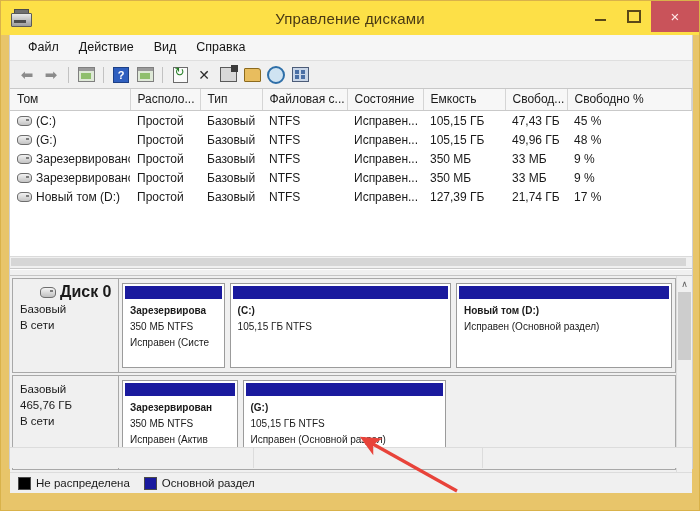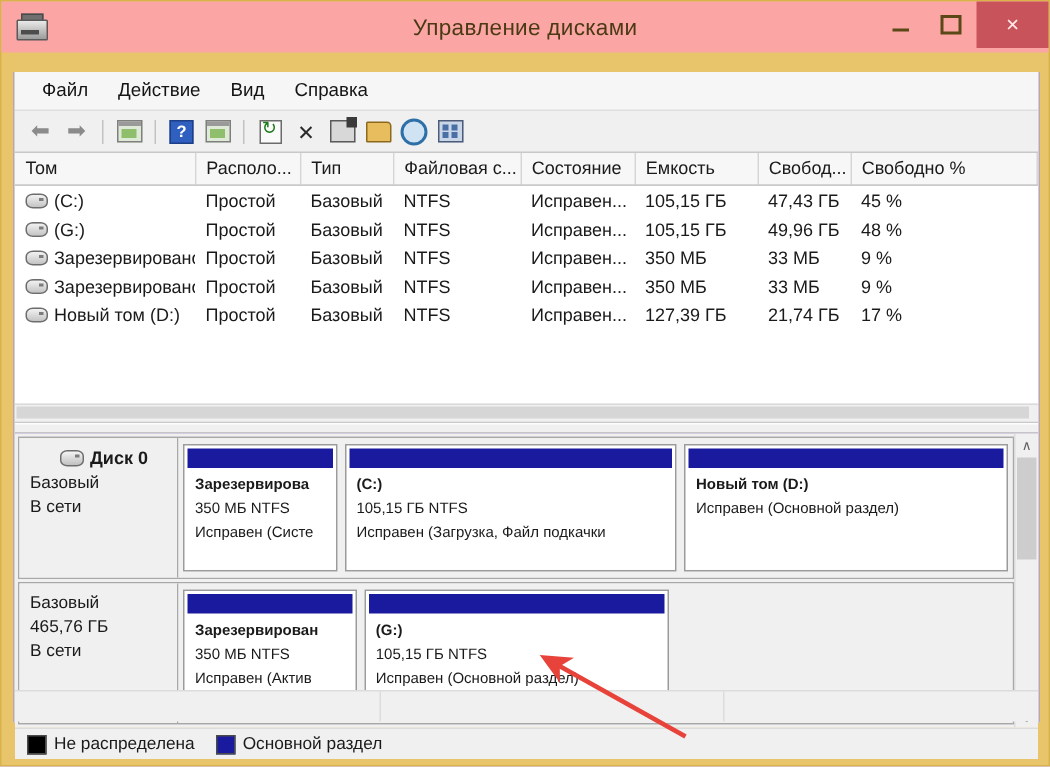--- a/index.html
+++ b/index.html
@@ -13,21 +13,21 @@
     position: relative;
     width: 700px; height: 511px;
     box-sizing: border-box;
     background: #e8c56a;
     border: 1px solid #d9b24a;
   }
   
   .titlebar {
     position: relative;
     height: 34px;
-    background: #fca5a5;
+    background: #fde047;
     display: flex;
     align-items: center;
   }
   .win-icon {
     width: 22px; height: 22px;
     margin-left: 9px; margin-top: 2px;
     position: relative;
   }
   .win-icon .disk-body {
     position: absolute; left: 1px; top: 5px;
@@ -80,23 +80,23 @@
   .cap-close {
     width: 48px;
     background: #c9535a;
     color: #ffe9e9;
     font-size: 15px;
     display: flex; align-items: center; justify-content: center;
   }
   
   .client {
     position: absolute;
-    left: 8px; top: 47px;
+    left: 8px; top: 34px;
     width: 684px; height: 434px;
-    background: #6d28d9;
+    background: #84cc16;
     box-sizing: border-box;
     border: 1px solid #d0d0d0;
     border-top: none;
   }
   .menubar {
     height: 25px;
     background: #f6f6f6;
     display: flex;
     align-items: center;
     padding-left: 9px;
@@ -289,21 +289,21 @@
     border-right: 1px solid #a8a8a8;
     padding: 5px 6px 0 7px;
     box-sizing: border-box;
     font-size: 11.5px;
     color: #1a1a1a;
     line-height: 16px;
   }
   .disk-title {
     display: flex; align-items: center; gap: 4px;
     font-weight: bold;
-    font-size: 12px;
+    font-size: 16px;
     margin-bottom: 1px;
     padding-left: 20px;
   }
   .disk-ico {
     width: 14px; height: 9px;
     background: linear-gradient(#f4f4f4, #c0c0c0);
     border: 1px solid #6d6d6d;
     border-radius: 5px / 4px;
     flex: none;
     position: relative;
@@ -601,21 +601,20 @@
               <div class="pname">Зарезервирова</div>
               <div>350 МБ NTFS</div>
               <div>Исправен (Систе</div>
             </div>
           </div>
           <div class="part primary" style="width:41%">
             <div class="cap"></div>
             <div class="body">
               <div class="pname">(C:)</div>
               <div>105,15 ГБ NTFS</div>
-              <div>Исправен (Загрузка, Файл подкачки</div>
             </div>
           </div>
           <div class="part primary" style="width:40%">
             <div class="cap"></div>
             <div class="body">
               <div class="pname">Новый том  (D:)</div>
               <div>Исправен (Основной раздел)</div>
             </div>
           </div>
         </div>

